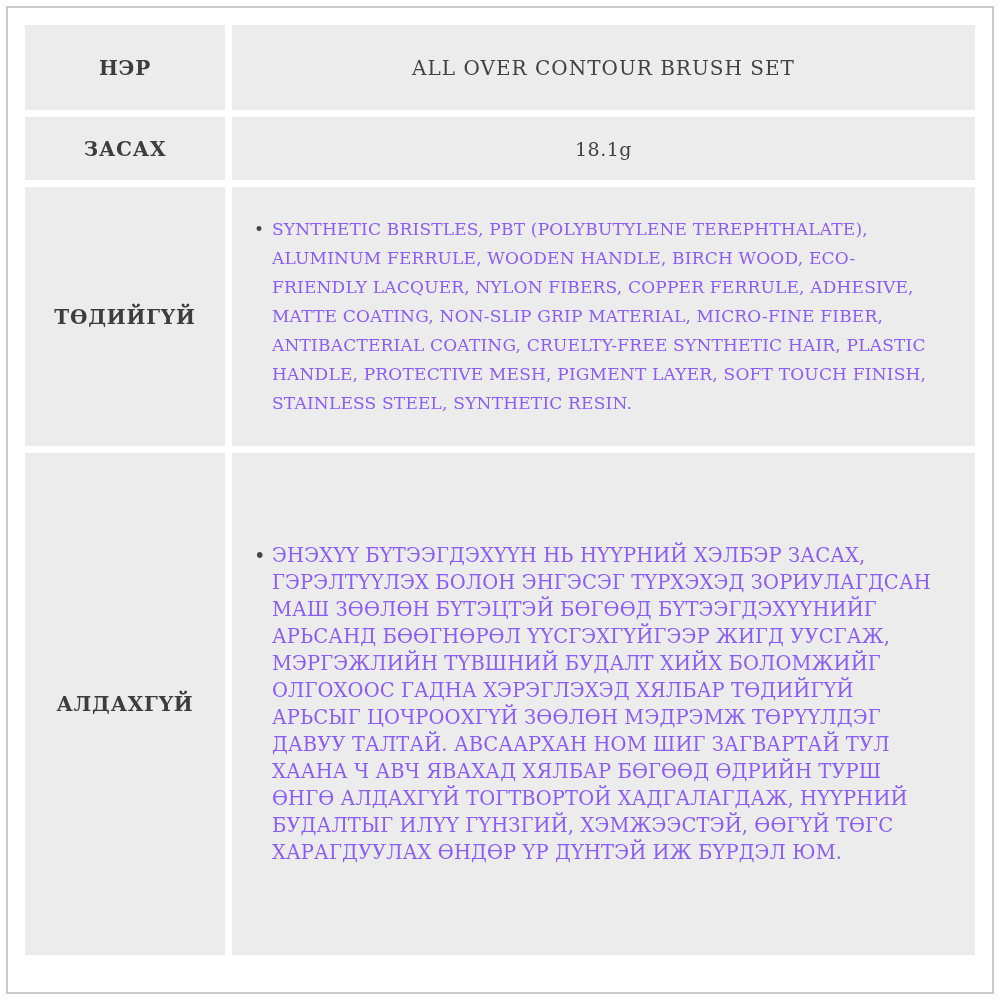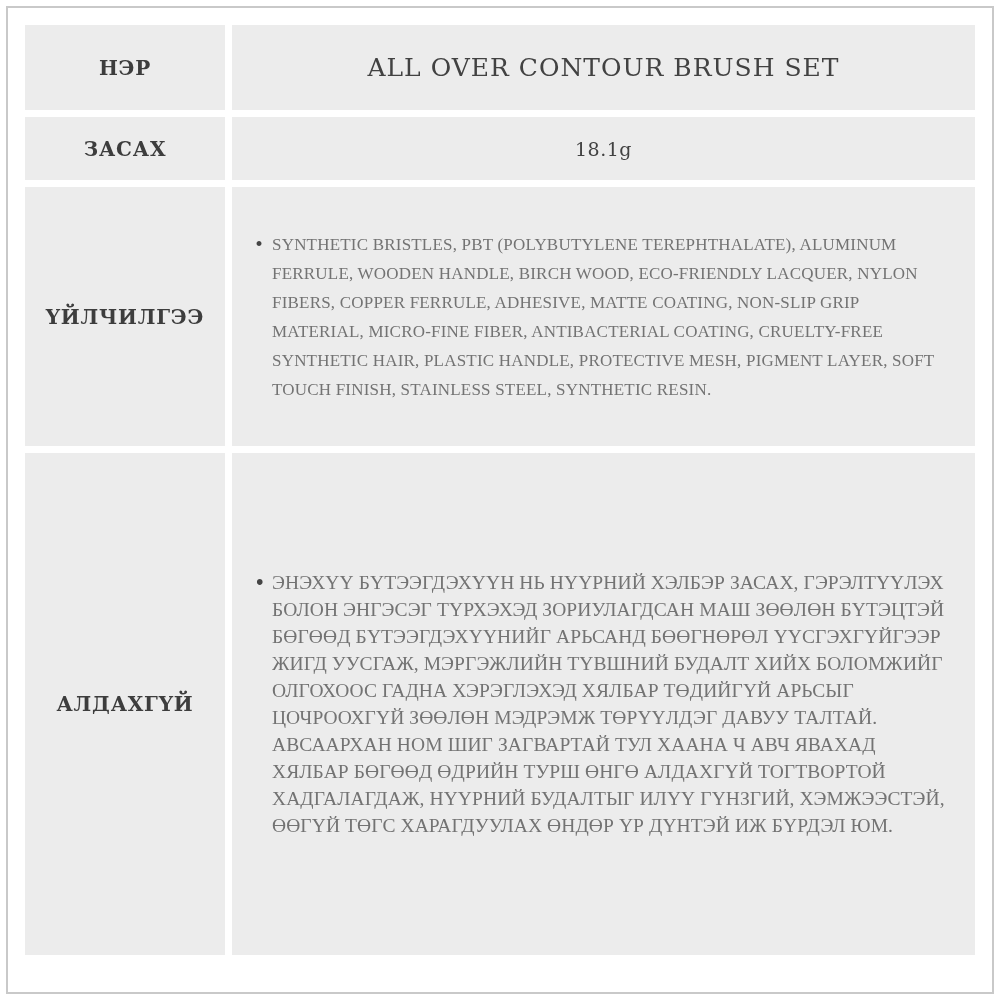--- a/index.html
+++ b/index.html
@@ -35,21 +35,21 @@
     font-size: 20px;
     letter-spacing: 0.8px;
     color: #3d3d3d;
     text-align: center;
   }
   .value-cell {
     color: #424242;
     text-align: center;
   }
   .value-title {
-    font-size: 25px;
+    font-size: 20px;
     letter-spacing: 1px;
   }
   .value-size {
     font-size: 19px;
     letter-spacing: 0.5px;
     text-align: center;
   }
   .content-cell {
     justify-content: flex-start;
     text-align: left;
@@ -58,22 +58,21 @@
   .bullet-row {
     display: flex;
     align-items: flex-start;
   }
   .bullet-marker {
     flex: 0 0 18px;
     color: #454545;
     line-height: 29px;
   }
   .bullet-text {
-    color: #737373;
-    font-family: Liberation Serif, serif;
+    color: #8b5cf6;
   }
   .ingredients-text {
     font-size: 17px;
     line-height: 29px;
     letter-spacing: 0.2px;
   }
   .service-text {
     font-size: 19.5px;
     line-height: 27px;
     letter-spacing: 0.1px;
@@ -87,21 +86,21 @@
 <div class="page-frame"></div>
 
 <div class="spec-table">
 
   <div class="cell label-cell">НЭР</div>
   <div class="cell value-cell value-title">ALL OVER CONTOUR BRUSH SET</div>
 
   <div class="cell label-cell">ЗАСАХ</div>
   <div class="cell value-cell value-size">18.1g</div>
 
-  <div class="cell label-cell">ҮЙЛЧИЛГЭЭ</div>
+  <div class="cell label-cell">ТӨДИЙГҮЙ</div>
   <div class="cell content-cell">
     <div class="bullet-row">
       <span class="bullet-marker ingredients-bullet">•</span>
       <div class="bullet-text ingredients-text">SYNTHETIC BRISTLES, PBT (POLYBUTYLENE TEREPHTHALATE), ALUMINUM FERRULE, WOODEN HANDLE, BIRCH WOOD, ECO-FRIENDLY LACQUER, NYLON FIBERS, COPPER FERRULE, ADHESIVE, MATTE COATING, NON-SLIP GRIP MATERIAL, MICRO-FINE FIBER, ANTIBACTERIAL COATING, CRUELTY-FREE SYNTHETIC HAIR, PLASTIC HANDLE, PROTECTIVE MESH, PIGMENT LAYER, SOFT TOUCH FINISH, STAINLESS STEEL, SYNTHETIC RESIN.</div>
     </div>
   </div>
 
   <div class="cell label-cell">АЛДАХГҮЙ</div>
   <div class="cell content-cell">
     <div class="bullet-row">

